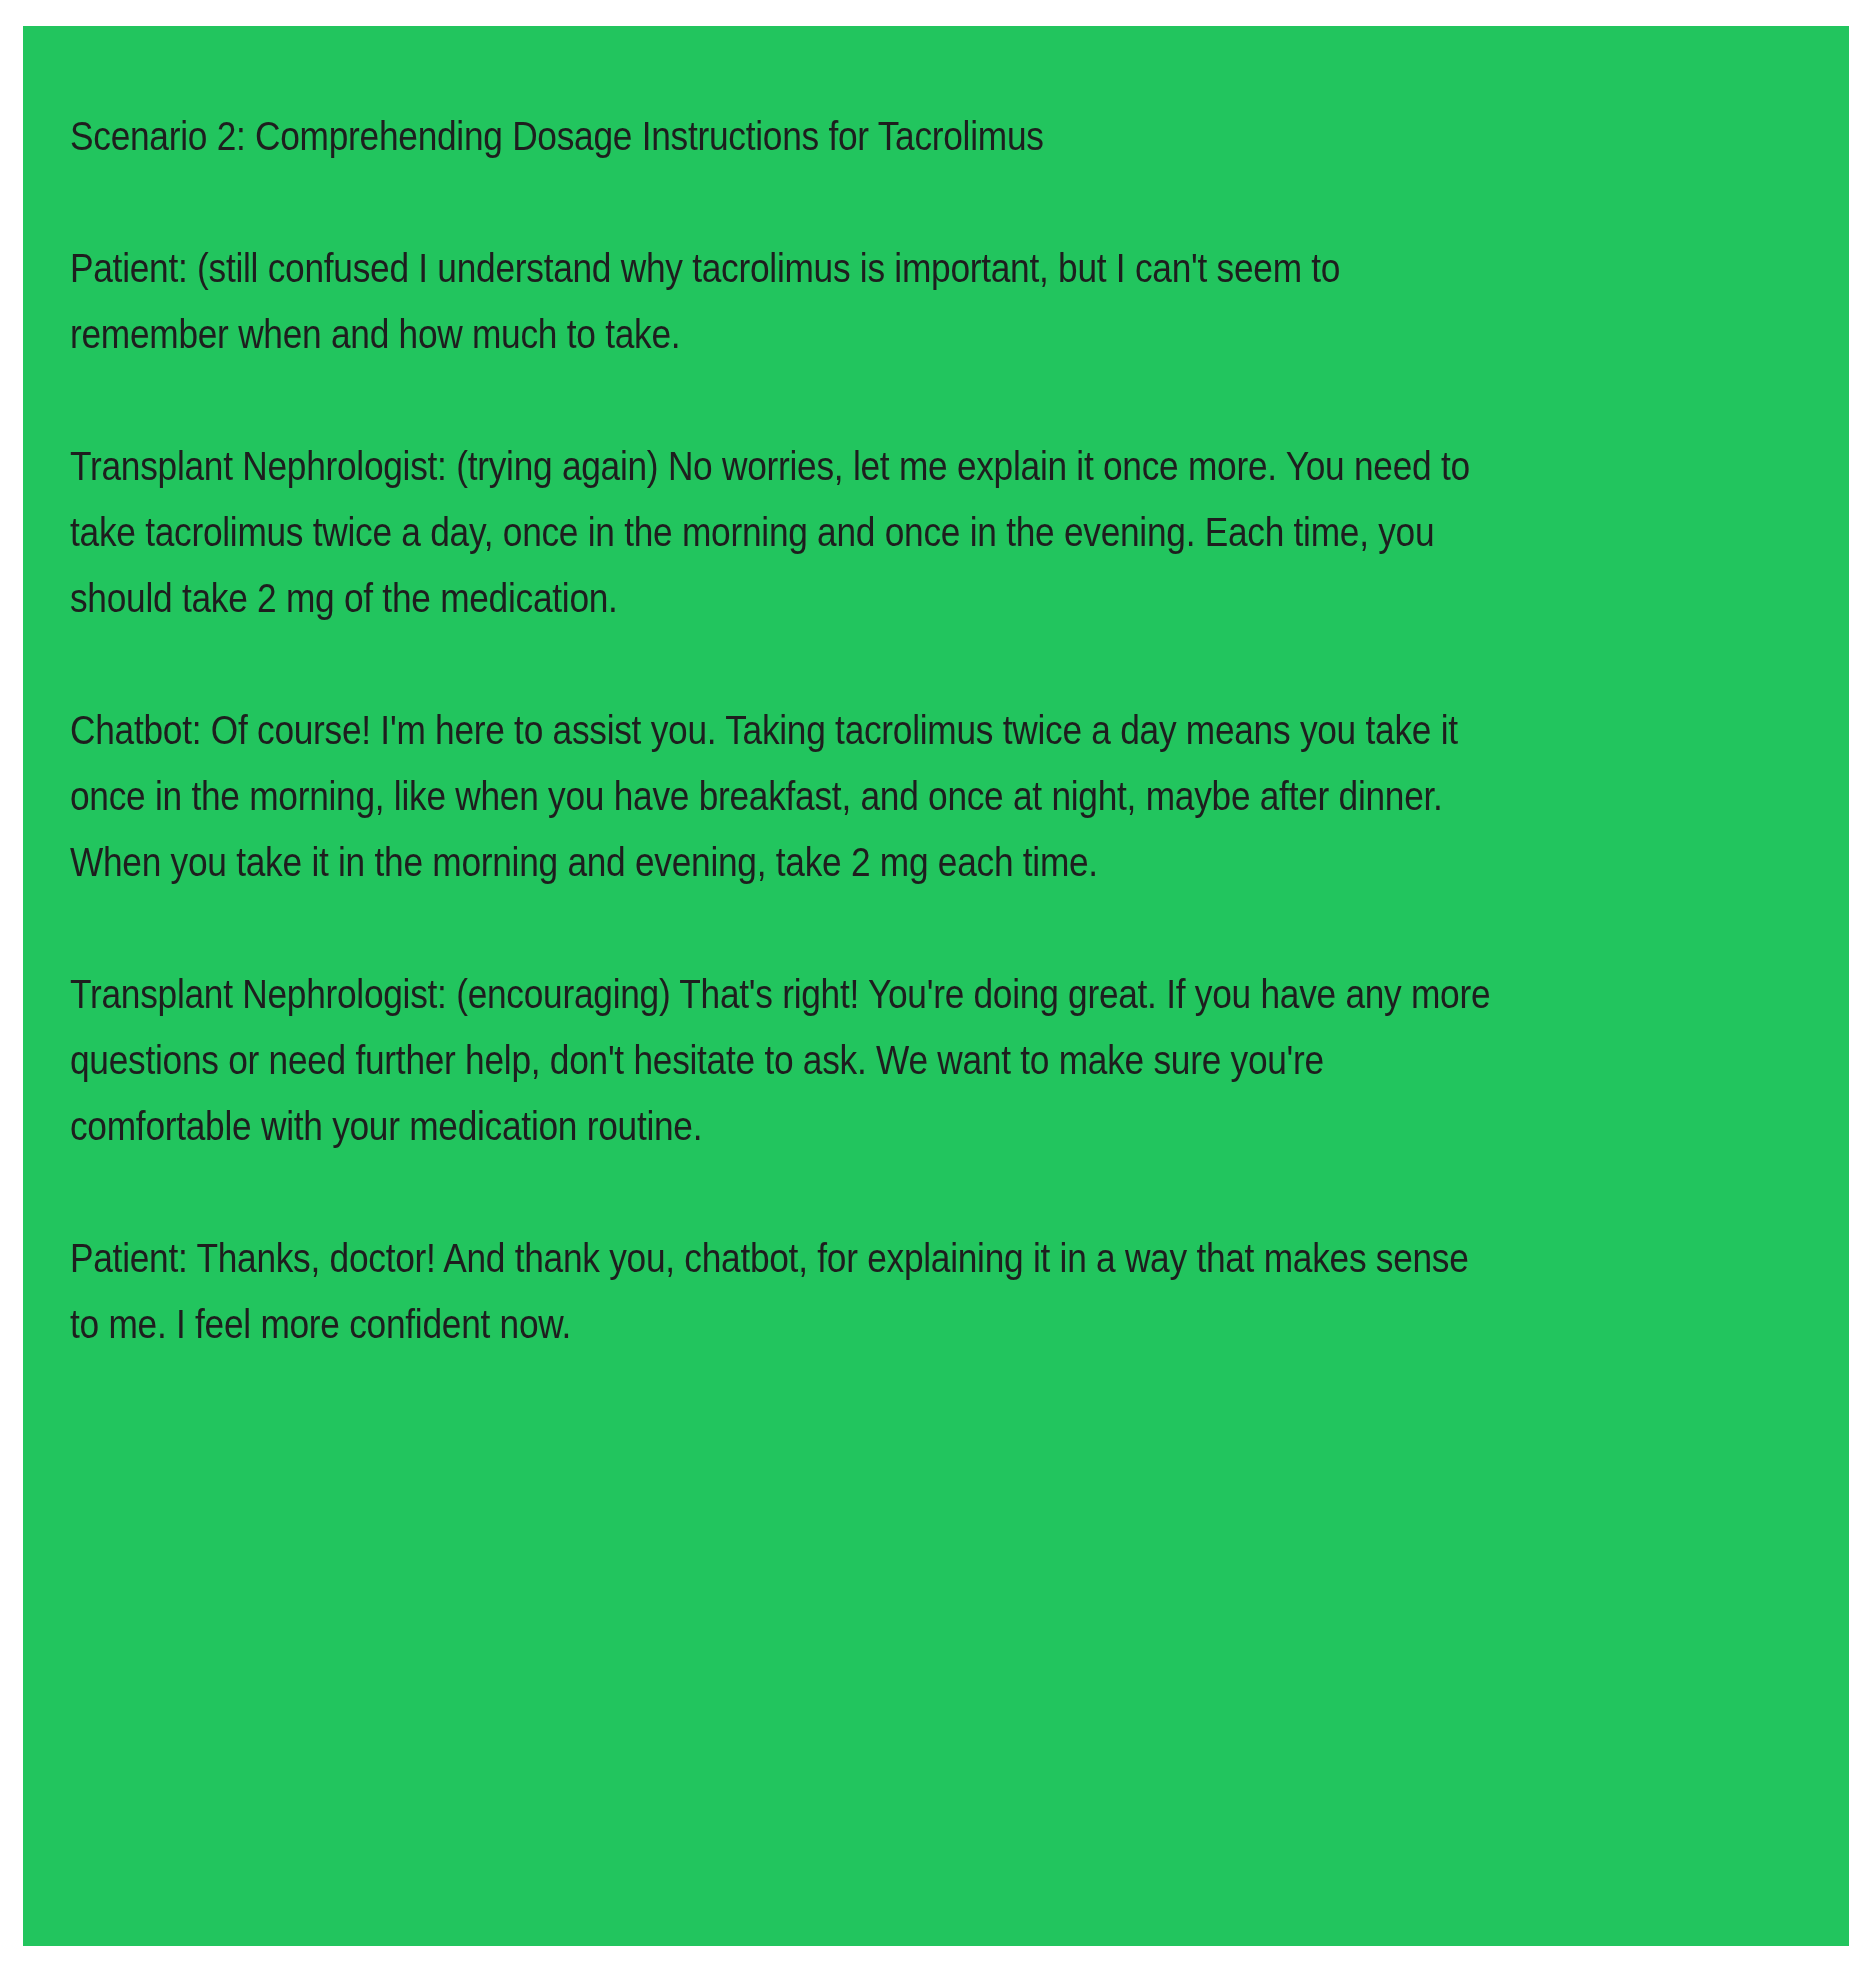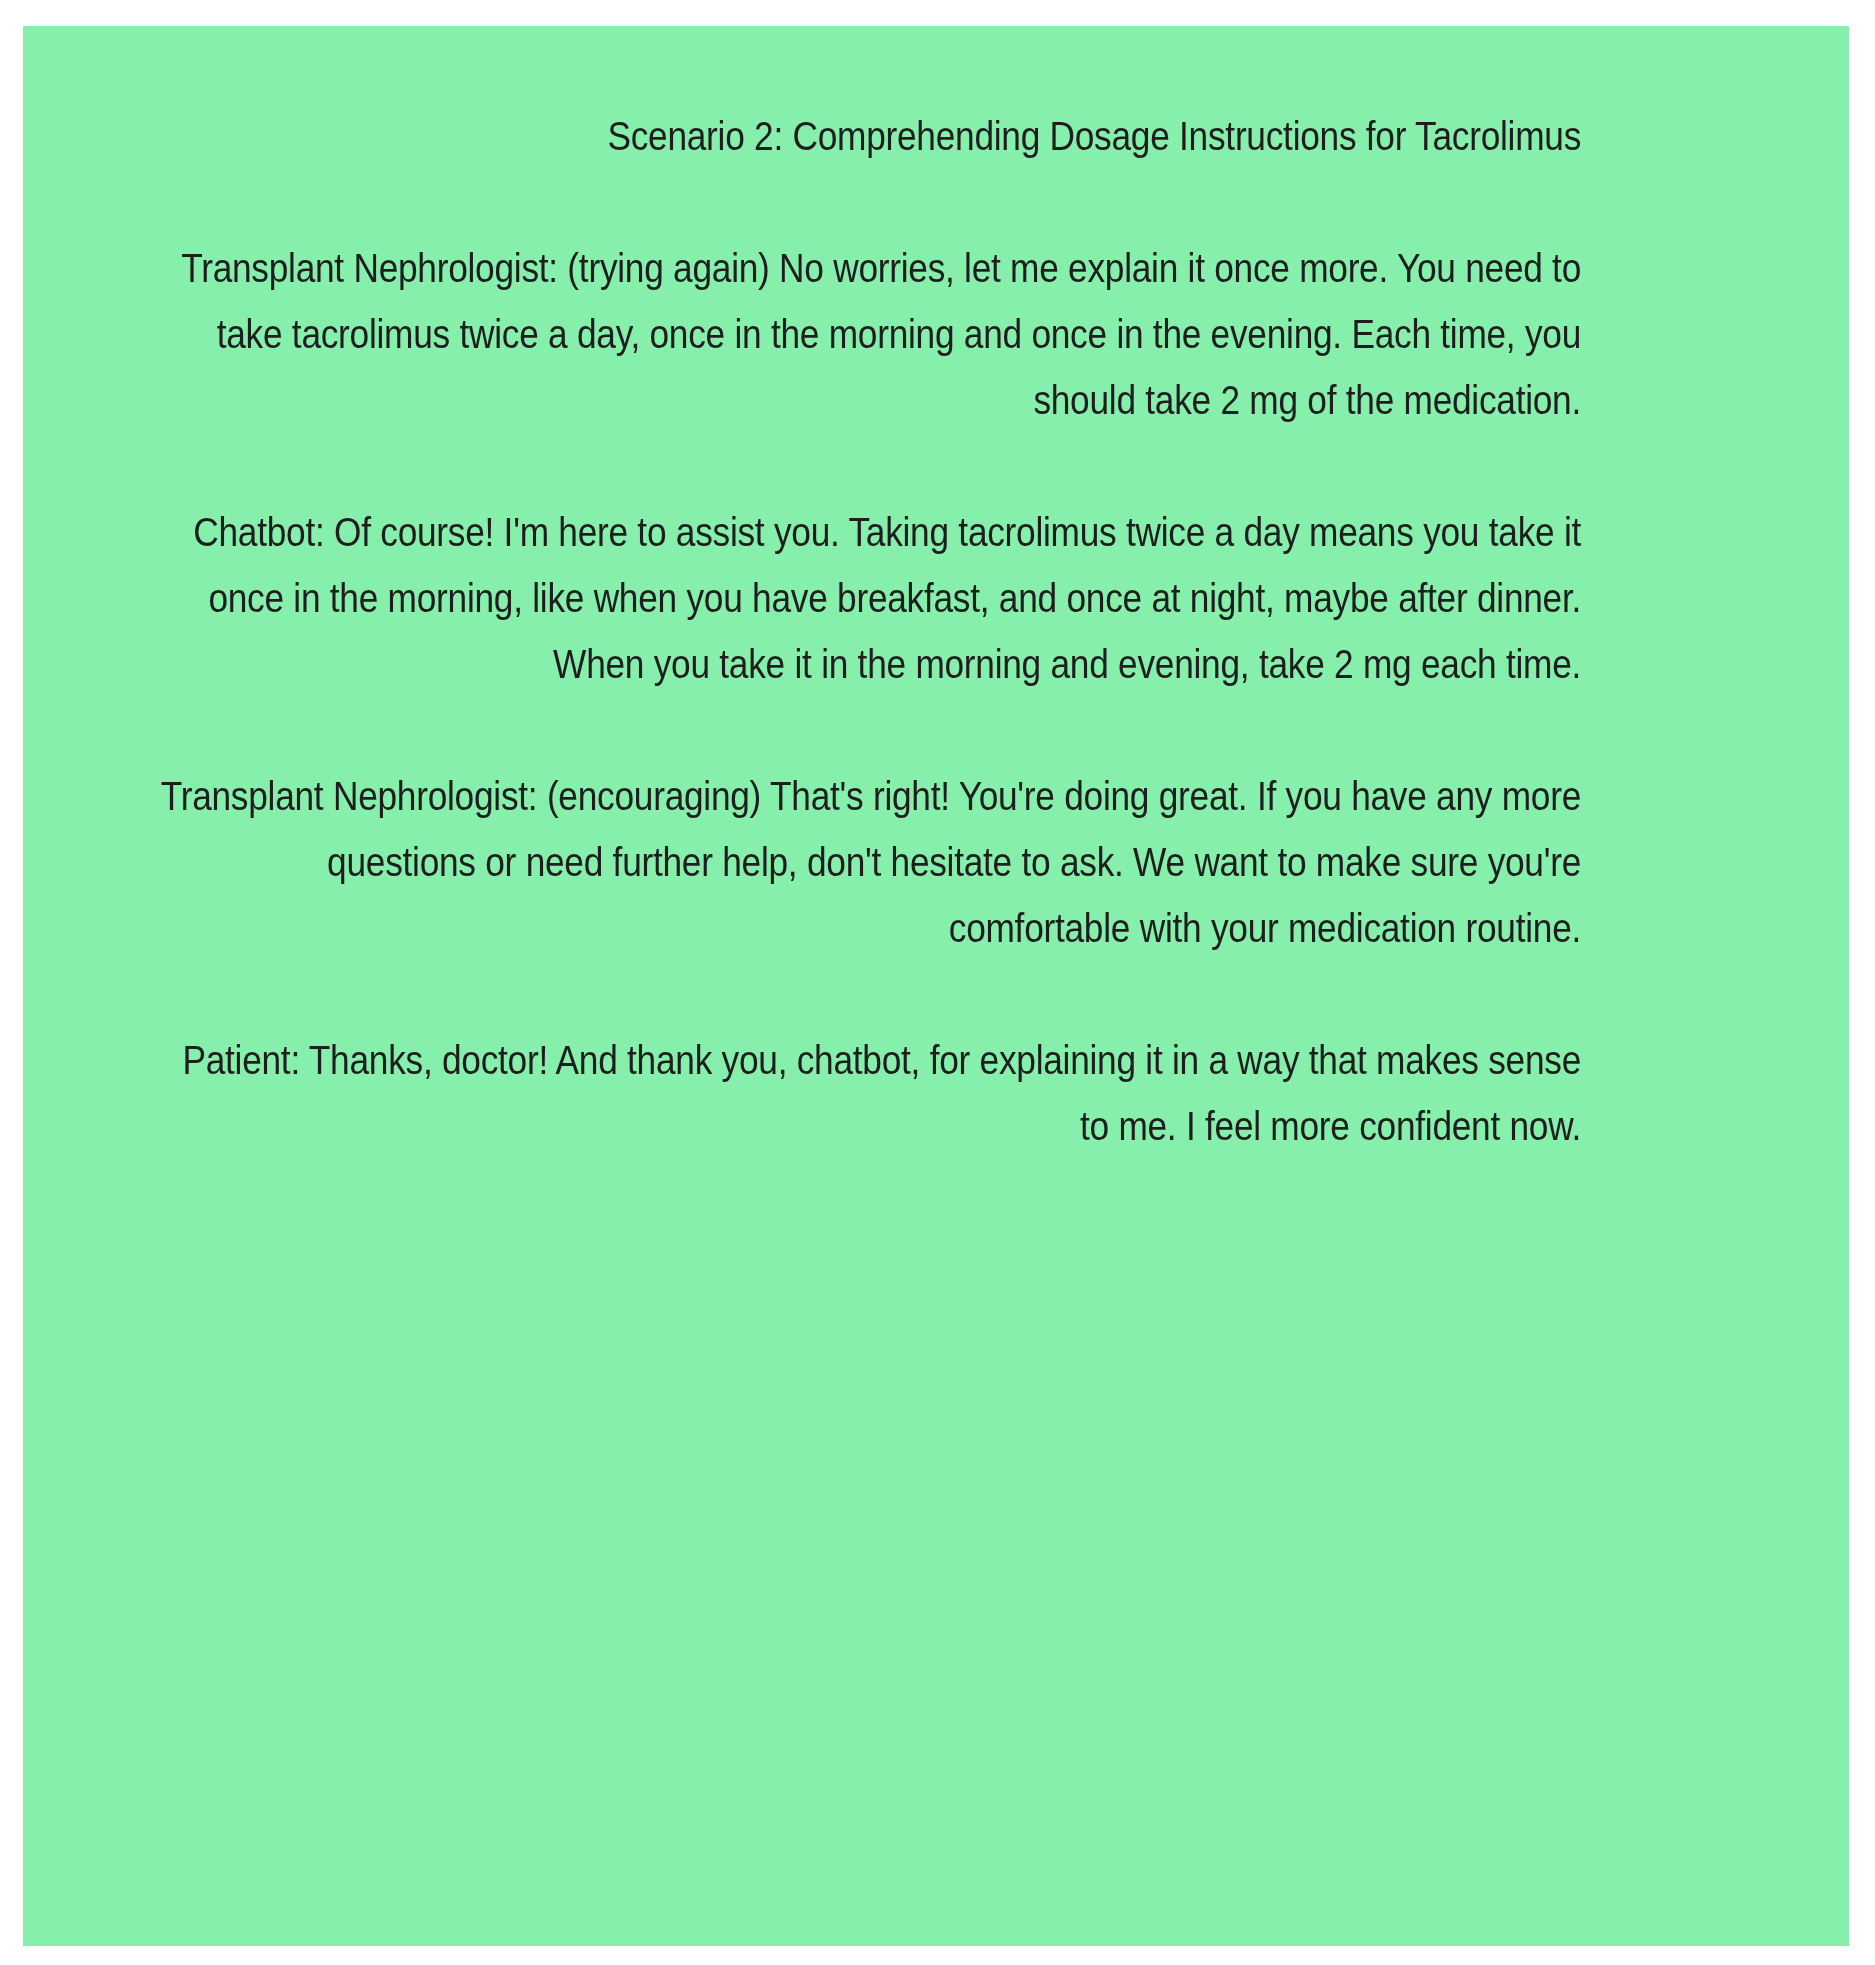--- a/index.html
+++ b/index.html
@@ -12,22 +12,21 @@
       height: 1965px;
       position: relative;
       overflow: hidden;
     }
     .panel {
       position: absolute;
       left: 23px;
       top: 26px;
       width: 1826px;
       height: 1920px;
-      background: #86efac;
-      text-align: right;
+      background: #22c55e;
     }
     .content {
       position: absolute;
       left: 47px;   
       top: 77px;   
       width: 1757px;
       font-family: "Liberation Sans", sans-serif;
       font-size: 41px;
       line-height: 66px;
       color: #1e1e1e;
@@ -47,20 +46,24 @@
 </head>
 <body>
 
 <div class="panel">
   <div class="content">
 
     <div class="title">
       <span class="line">Scenario 2: Comprehending Dosage Instructions for Tacrolimus</span>
     </div>
 
+    <div class="turn">
+      <span class="line">Patient: (still confused I understand why tacrolimus is important, but I can't seem to</span>
+      <span class="line">remember when and how much to take.</span>
+    </div>
 
     <div class="turn">
       <span class="line">Transplant Nephrologist: (trying again) No worries, let me explain it once more. You need to</span>
       <span class="line">take tacrolimus twice a day, once in the morning and once in the evening. Each time, you</span>
       <span class="line">should take 2 mg of the medication.</span>
     </div>
 
 
 
     <div class="turn">

